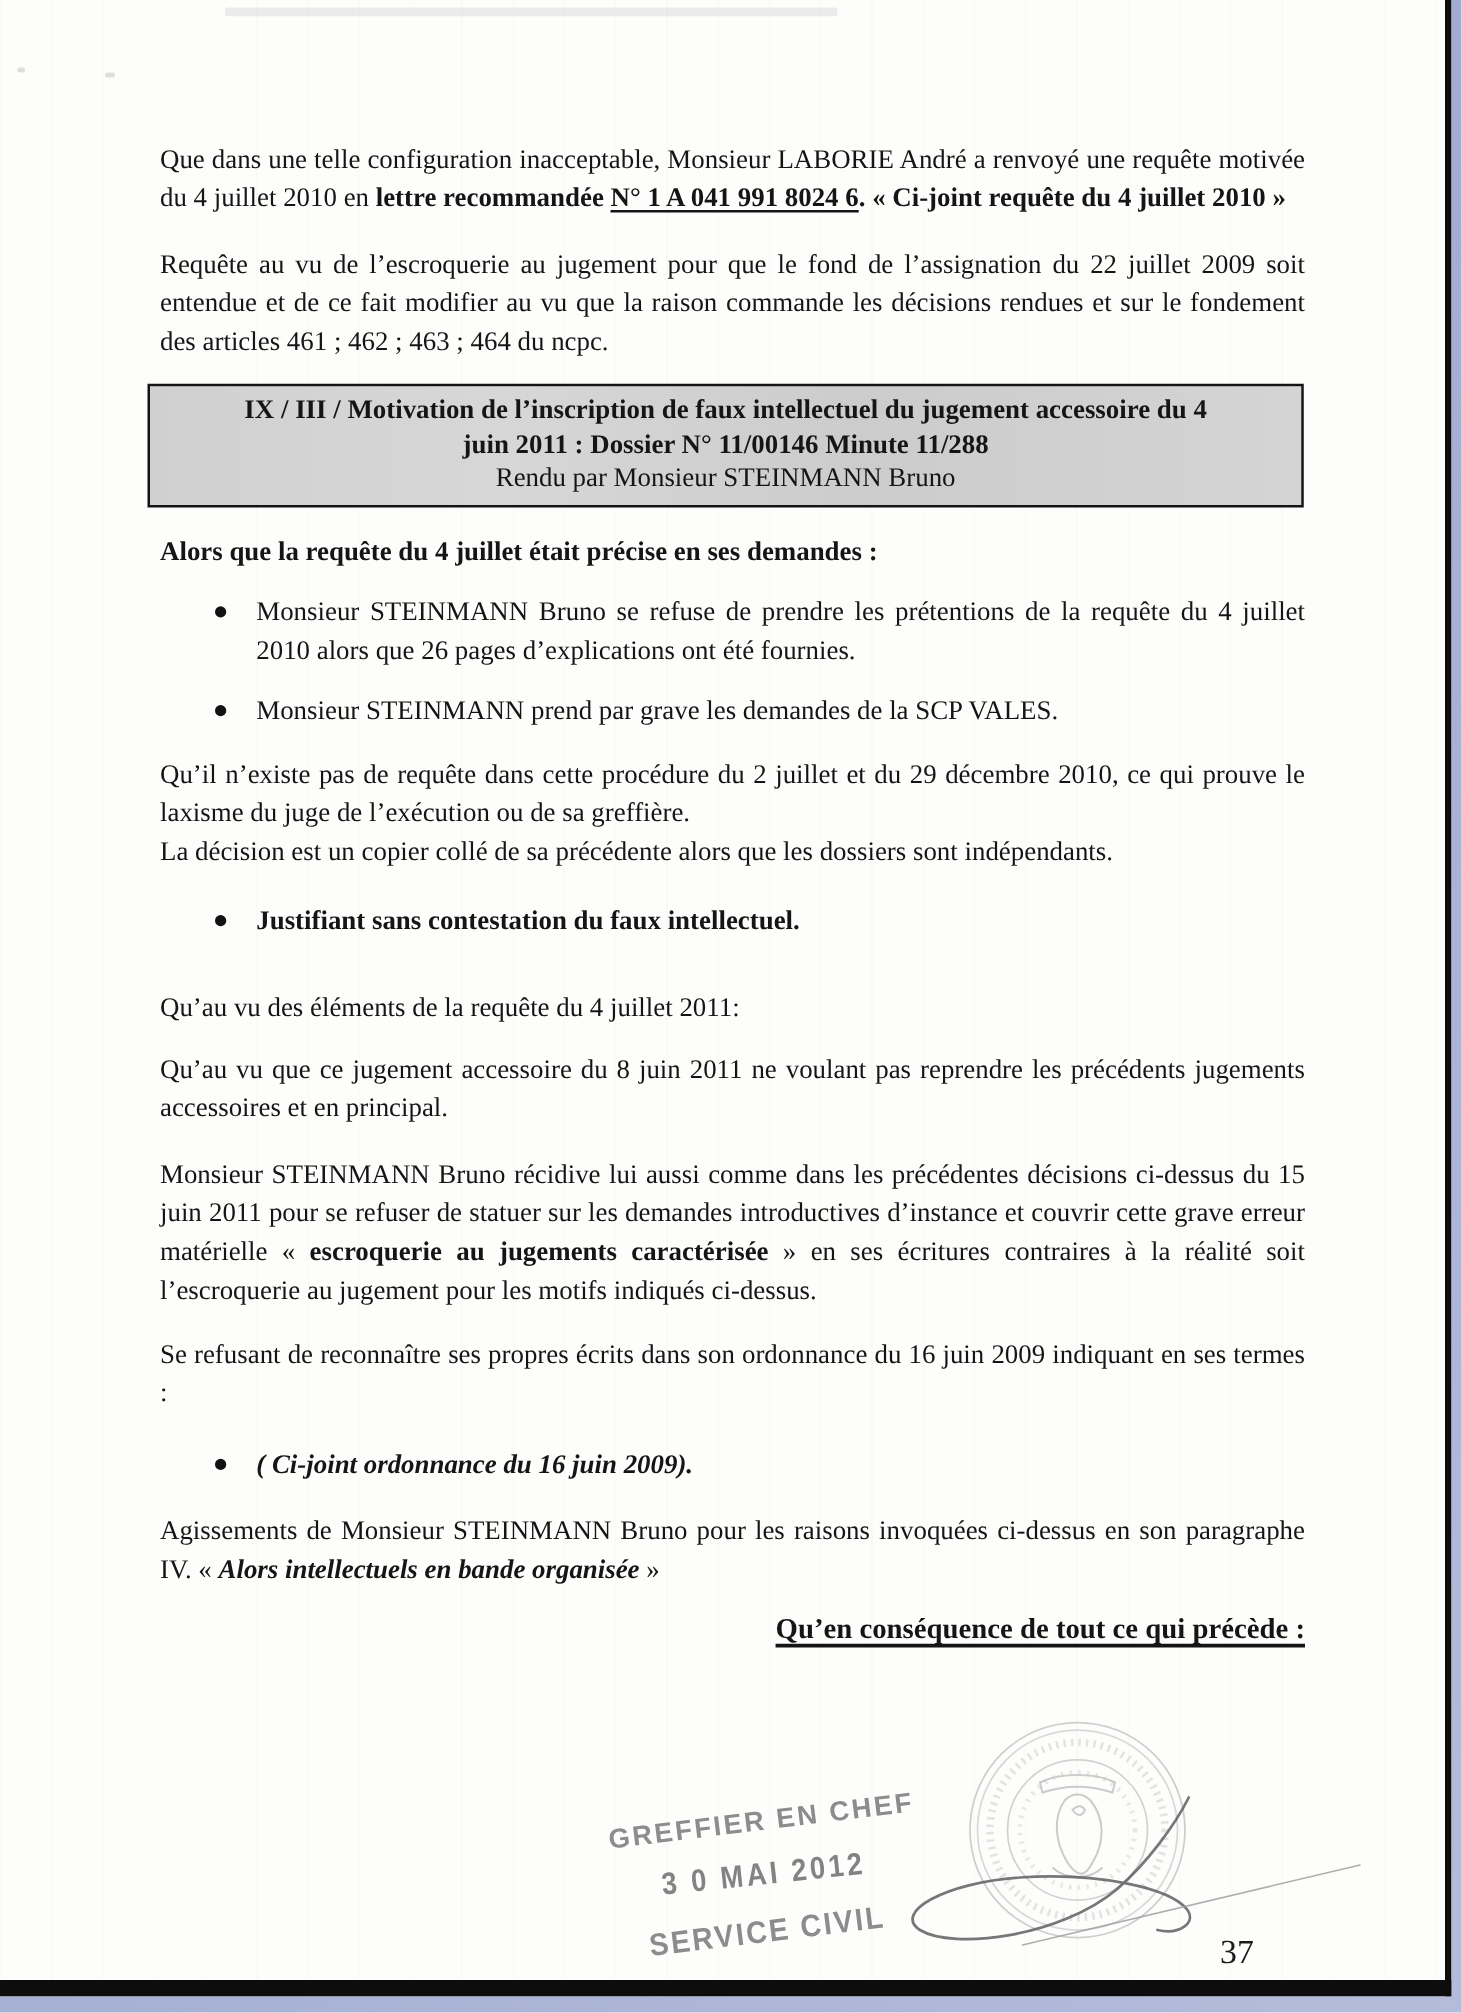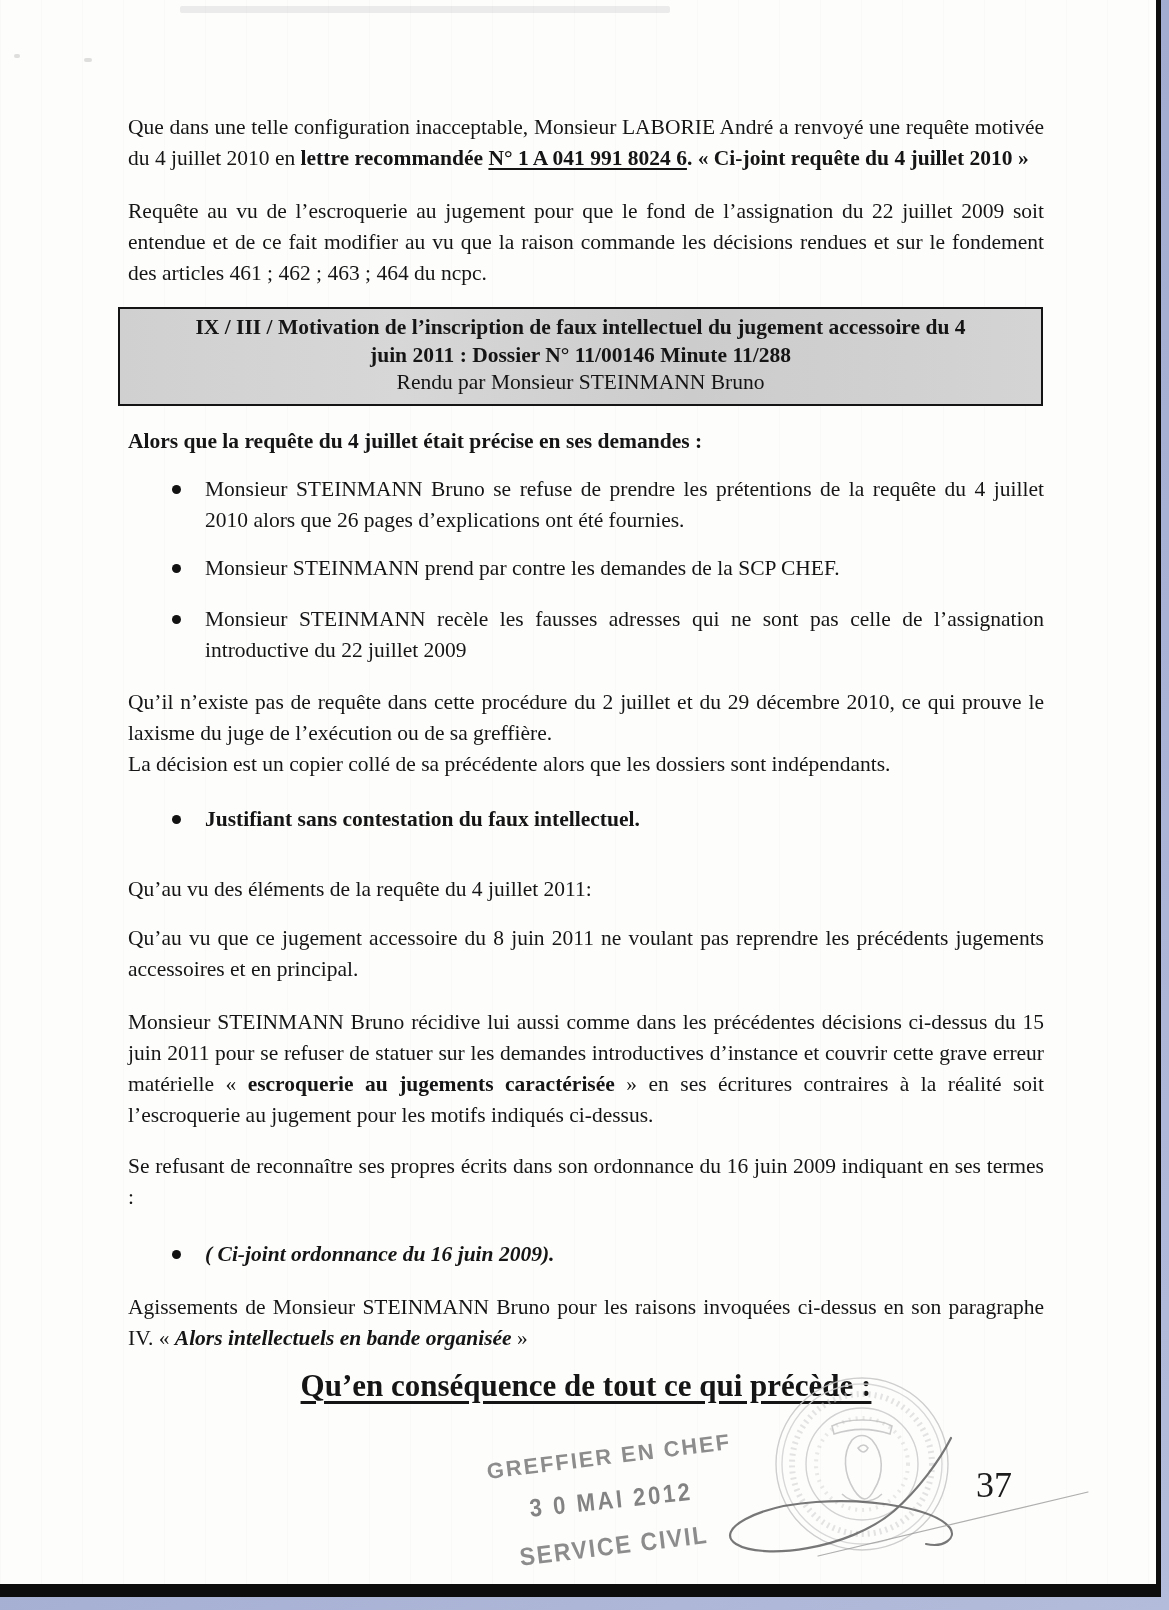--- a/index.html
+++ b/index.html
@@ -29,34 +29,34 @@
     border:2px solid #141414;
     background:linear-gradient(90deg,#d0d0d0,#d7d7d7 30%,#cccccc 62%,#d4d4d4);
     text-align:center;padding:5px 4px 7px;line-height:27.5px;
   }
   .bullet{position:relative;padding-left:77px;}
   .dot{
     position:absolute;left:44px;top:11px;width:9px;height:9px;border-radius:50%;
     background:#121212;
   }
   .h2{
-    font-weight:bold;font-size:31px;
+    font-weight:bold;font-size:23px;
     text-decoration:underline;text-decoration-thickness:3px;text-underline-offset:5px;
-    text-align:center;
+    text-align:right;
   }
   .stamp{
     position:absolute;font-family:"Liberation Sans", sans-serif;font-weight:bold;
     color:#7d7d7d;white-space:nowrap;opacity:.88;
   }
   #stamp-greffier{left:486px;top:1444px;font-size:22px;letter-spacing:2px;transform:rotate(-7deg);}
   #stamp-date{left:528px;top:1494px;font-size:25px;letter-spacing:3px;transform:rotate(-6deg) scaleX(.88);transform-origin:left top;color:#737373;}
   #stamp-service{left:518px;top:1543px;font-size:25px;letter-spacing:2px;transform:rotate(-7deg) scaleX(.92);transform-origin:left top;}
   #seal{position:absolute;left:772px;top:1374px;}
   #signature{position:absolute;left:698px;top:1408px;}
-  #page-number{position:absolute;left:976px;top:1464px;font-size:36px;color:#1b1b1b;}
+  #page-number{position:absolute;left:976px;top:1546px;font-size:27px;color:#1b1b1b;}
 </style>
 </head>
 <body>
 
 <div class="page">
 
   <div class="artifact" style="left:180px;top:6px;width:490px;height:7px;opacity:.25;"></div>
   <div class="artifact" style="left:14px;top:54px;width:6px;height:4px;"></div>
   <div class="artifact" style="left:84px;top:58px;width:8px;height:4px;"></div>
 
@@ -69,23 +69,22 @@
     <div class="section-box">
       <div class="b">IX / III / Motivation de l’inscription de faux intellectuel du jugement accessoire du 4</div>
       <div class="b">juin 2011 : Dossier N° 11/00146 Minute 11/288</div>
       <div>Rendu par Monsieur STEINMANN Bruno</div>
     </div>
 
     <p class="para b" style="margin-bottom:17px;">Alors que la requête du 4 juillet était précise en ses demandes :</p>
 
     <div class="bullet" style="margin-bottom:17px;"><span class="dot"></span><span>Monsieur STEINMANN Bruno se refuse de prendre les prétentions de la requête du 4 juillet 2010 alors que 26 pages d’explications ont été fournies.</span></div>
 
-    <div class="bullet" style="margin-bottom:20px;"><span class="dot"></span><span>Monsieur STEINMANN prend par contre les demandes de la SCP  CHEF.</span></div>
+    <div class="bullet" style="margin-bottom:20px;"><span class="dot"></span><span>Monsieur STEINMANN prend par grave les demandes de la SCP  VALES.</span></div>
 
-    <div class="bullet" style="margin-bottom:21px;"><span class="dot"></span><span>Monsieur STEINMANN recèle les fausses adresses qui ne sont pas celle de l’assignation introductive du 22 juillet 2009</span></div>
 
     <p class="para" style="margin-bottom:0;">Qu’il n’existe pas de requête dans cette procédure du 2 juillet et du 29 décembre 2010, ce qui prouve le laxisme du juge de l’exécution ou de sa greffière.</p>
 
     <p class="para" style="margin-bottom:24px;">La décision est un copier collé de sa précédente alors que les dossiers sont indépendants.</p>
 
     <div class="bullet b" style="margin-bottom:20px;"><span class="dot"></span><span>Justifiant sans contestation du faux intellectuel.</span></div>
 
     <p class="para" style="margin-bottom:18px;margin-top:39px;">Qu’au vu des éléments de la requête du 4 juillet 2011:</p>
 
     <p class="para" style="margin-bottom:22px;">Qu’au vu que ce jugement accessoire du 8 juin 2011 ne voulant pas reprendre les précédents jugements accessoires et en principal.</p>

